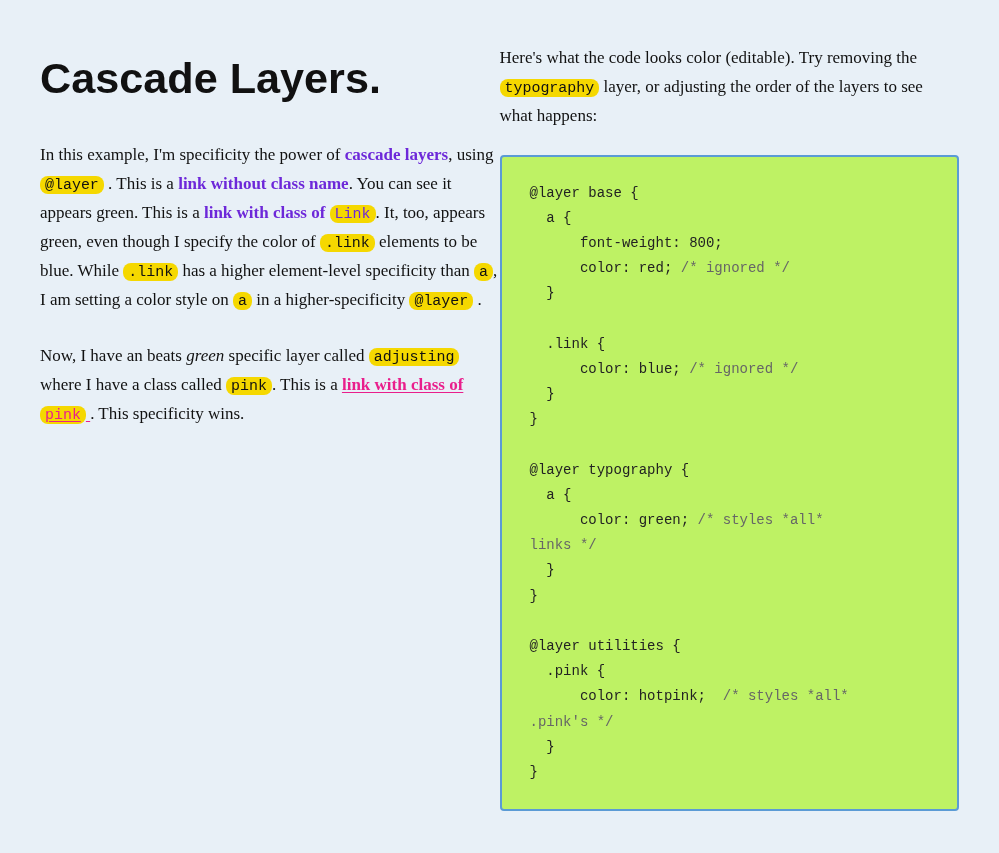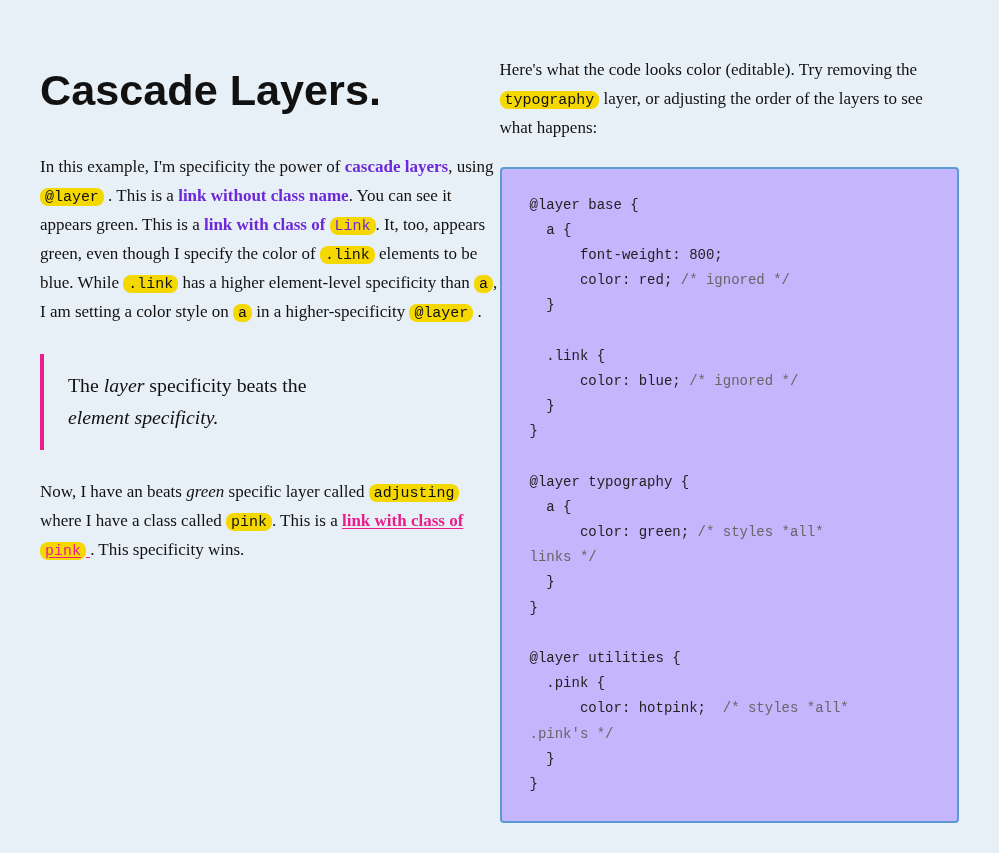--- a/index.html
+++ b/index.html
@@ -9,21 +9,21 @@
       font-family: Georgia, 'Times New Roman', serif;
       font-size: 18px;
       line-height: 1.6;
       color: #111;
       padding: 40px;
     }
 
     .page-layout {
       display: flex;
       max-width: 960px;
-      margin: 16px auto;
+      margin: 4px auto;
     }
 
     .left-column {
       flex: 1;
       max-width: 460px;
     }
 
     .right-column {
       flex: 1;
       max-width: 460px;
@@ -83,21 +83,21 @@
 
     .right-intro {
       font-size: 17px;
       line-height: 1.7;
       margin-bottom: 24px;
     }
 
     .code-box {
       border: 2px solid #5b9bd5;
       border-radius: 4px;
-      background-color: #c4b5fd;
+      background-color: #bef264;
       padding: 24px 28px;
       font-family: 'Courier New', Courier, monospace;
       font-size: 14px;
       line-height: 1.8;
       color: #222;
       white-space: pre;
     }
 
     .code-comment {
       color: #666;
@@ -129,29 +129,20 @@
       <span>elements to be blue. While</span>
       <span class="highlight-yellow">.link</span>
       <span>has a higher element-level specificity than</span>
       <span class="highlight-yellow">a</span><span>, I am setting a color style on</span>
       <span class="highlight-yellow">a</span>
       <span>in a higher-specificity</span>
       <span class="highlight-yellow">@layer</span>
       <span>.</span>
     </p>
 
-    <div class="blockquote-section">
-      <p>
-        <span>The</span>
-        <em>layer</em>
-        <span>specificity beats the</span>
-        <br>
-        <em><span>element specificity</span><span>.</span></em>
-      </p>
-    </div>
 
     <p class="bottom-text">
       <span>Now, I have an beats</span>
       <em>green</em>
       <span>specific layer called</span>
       <span class="highlight-yellow">adjusting</span>
       <span>where I have a class called</span>
       <span class="highlight-yellow">pink</span><span>. This is a</span>
       <a class="link-pink">
         <span>link with class of</span>

